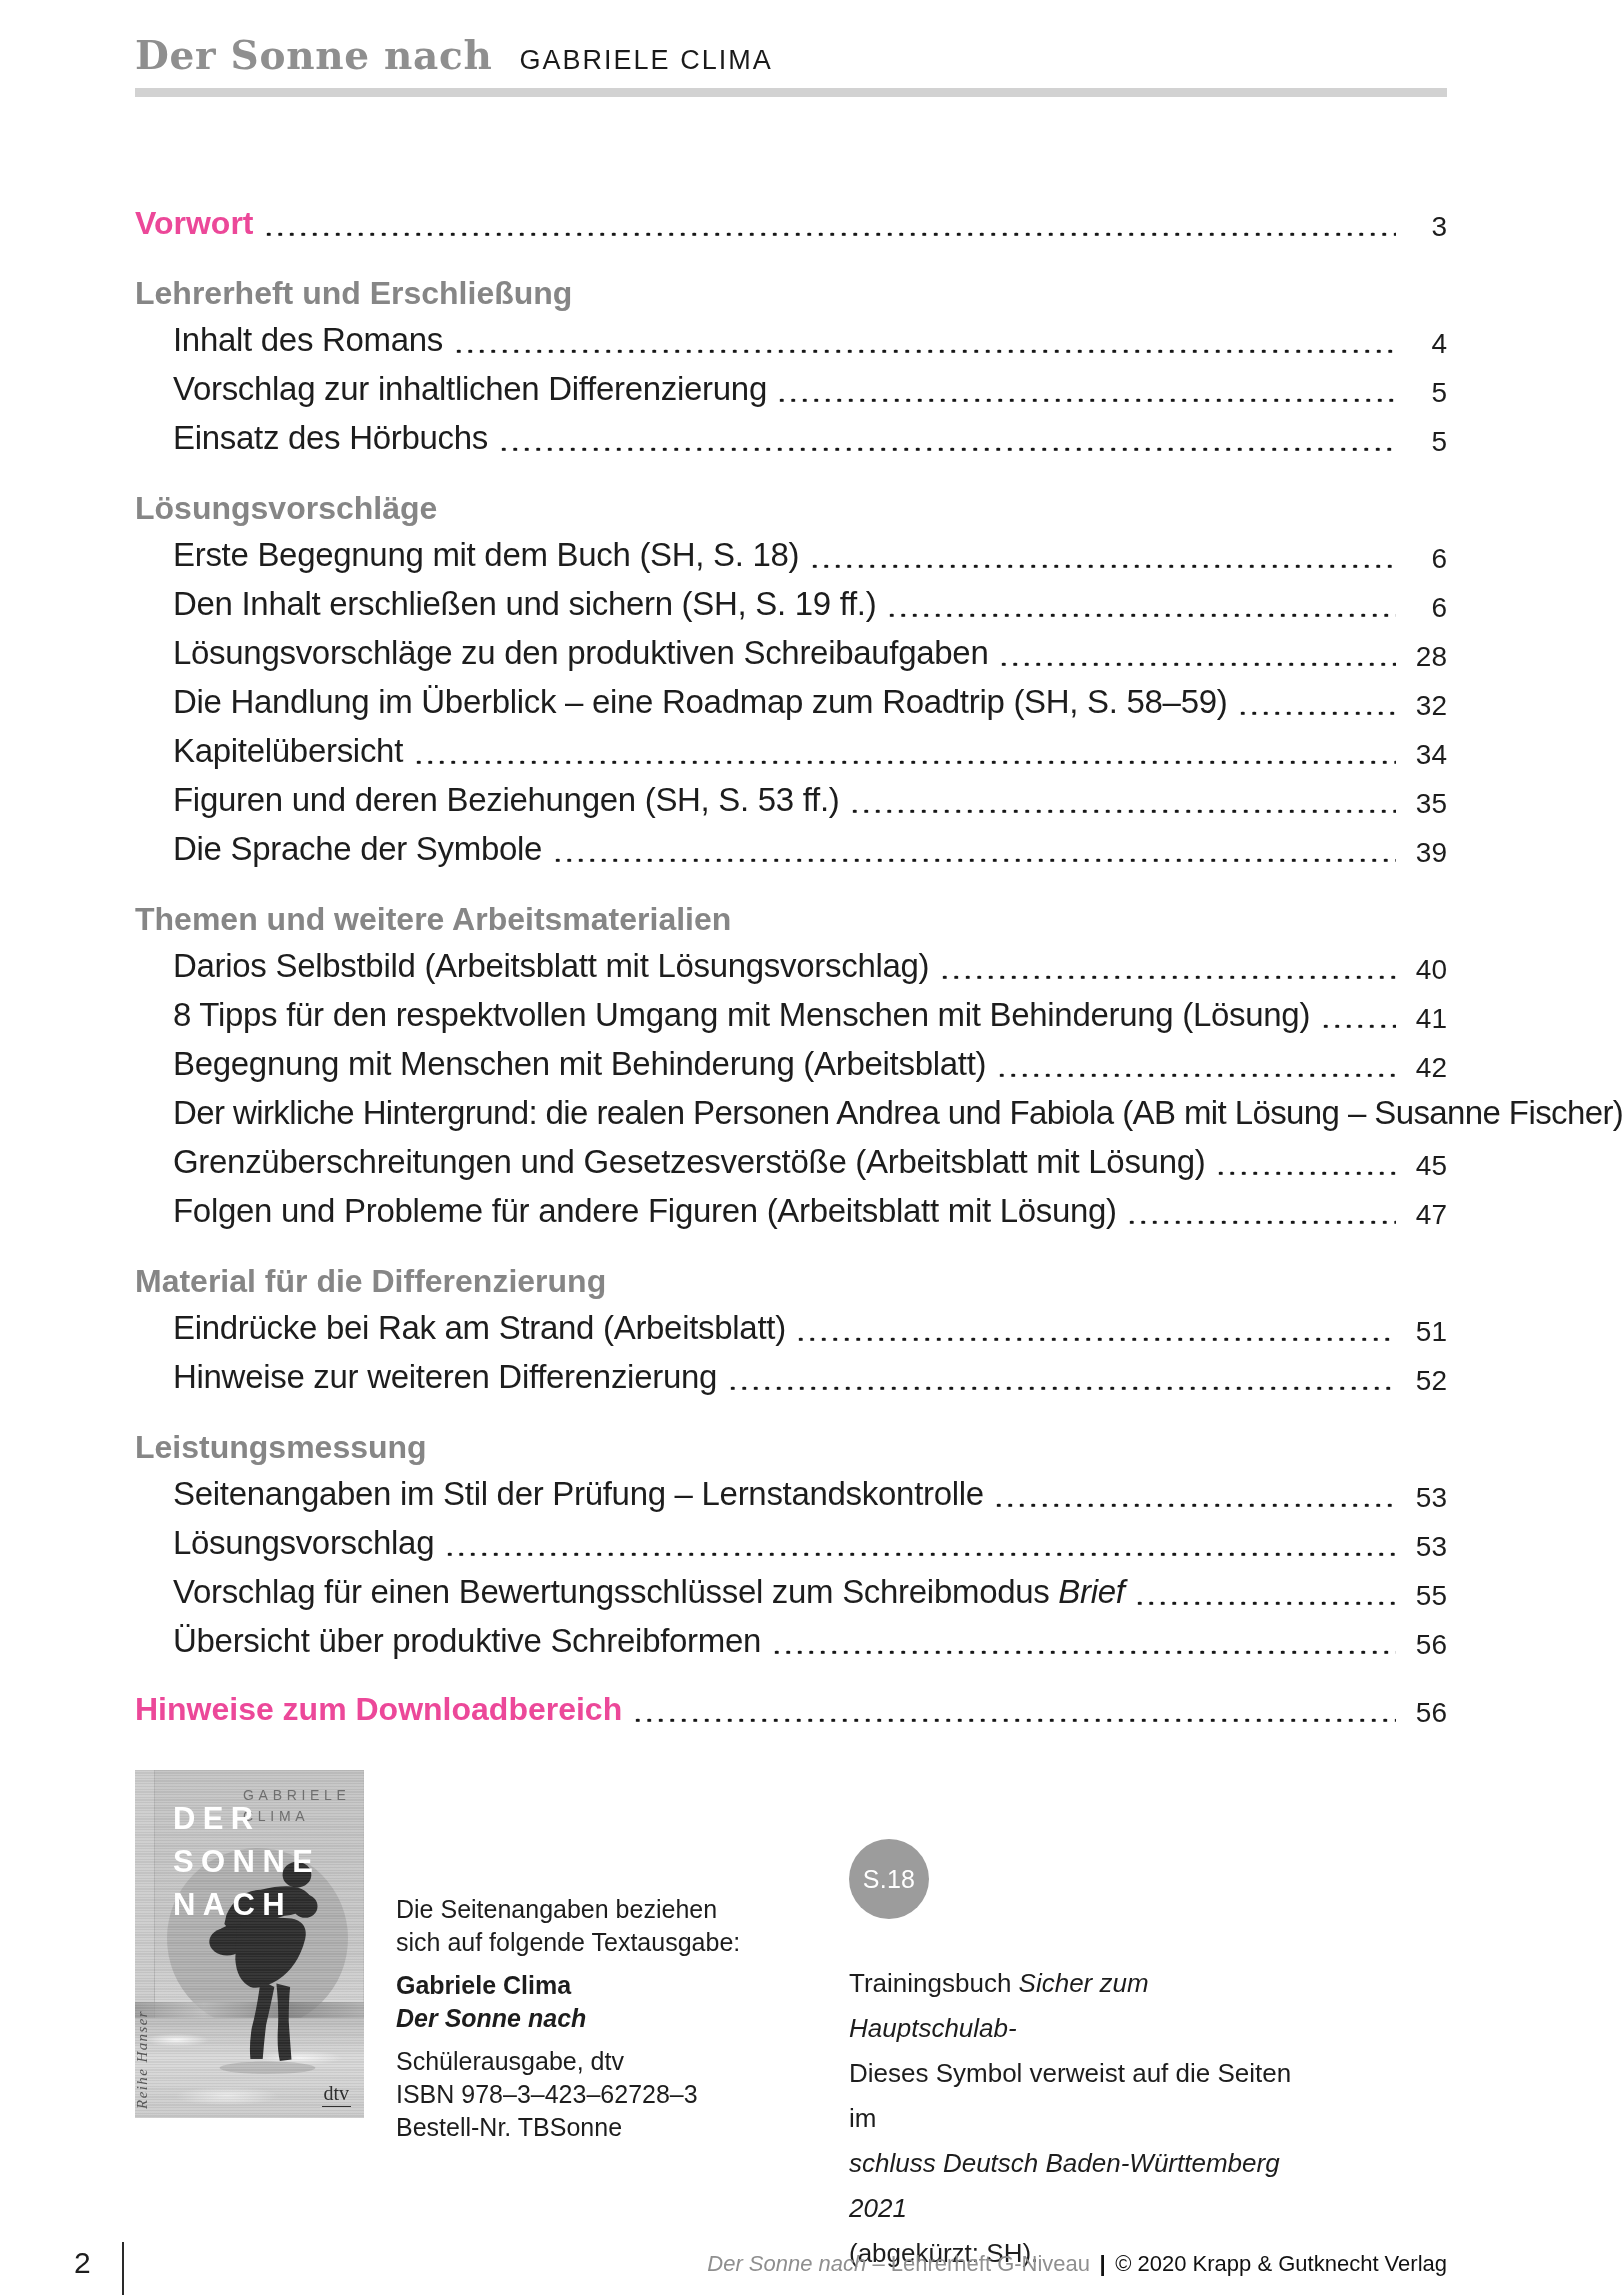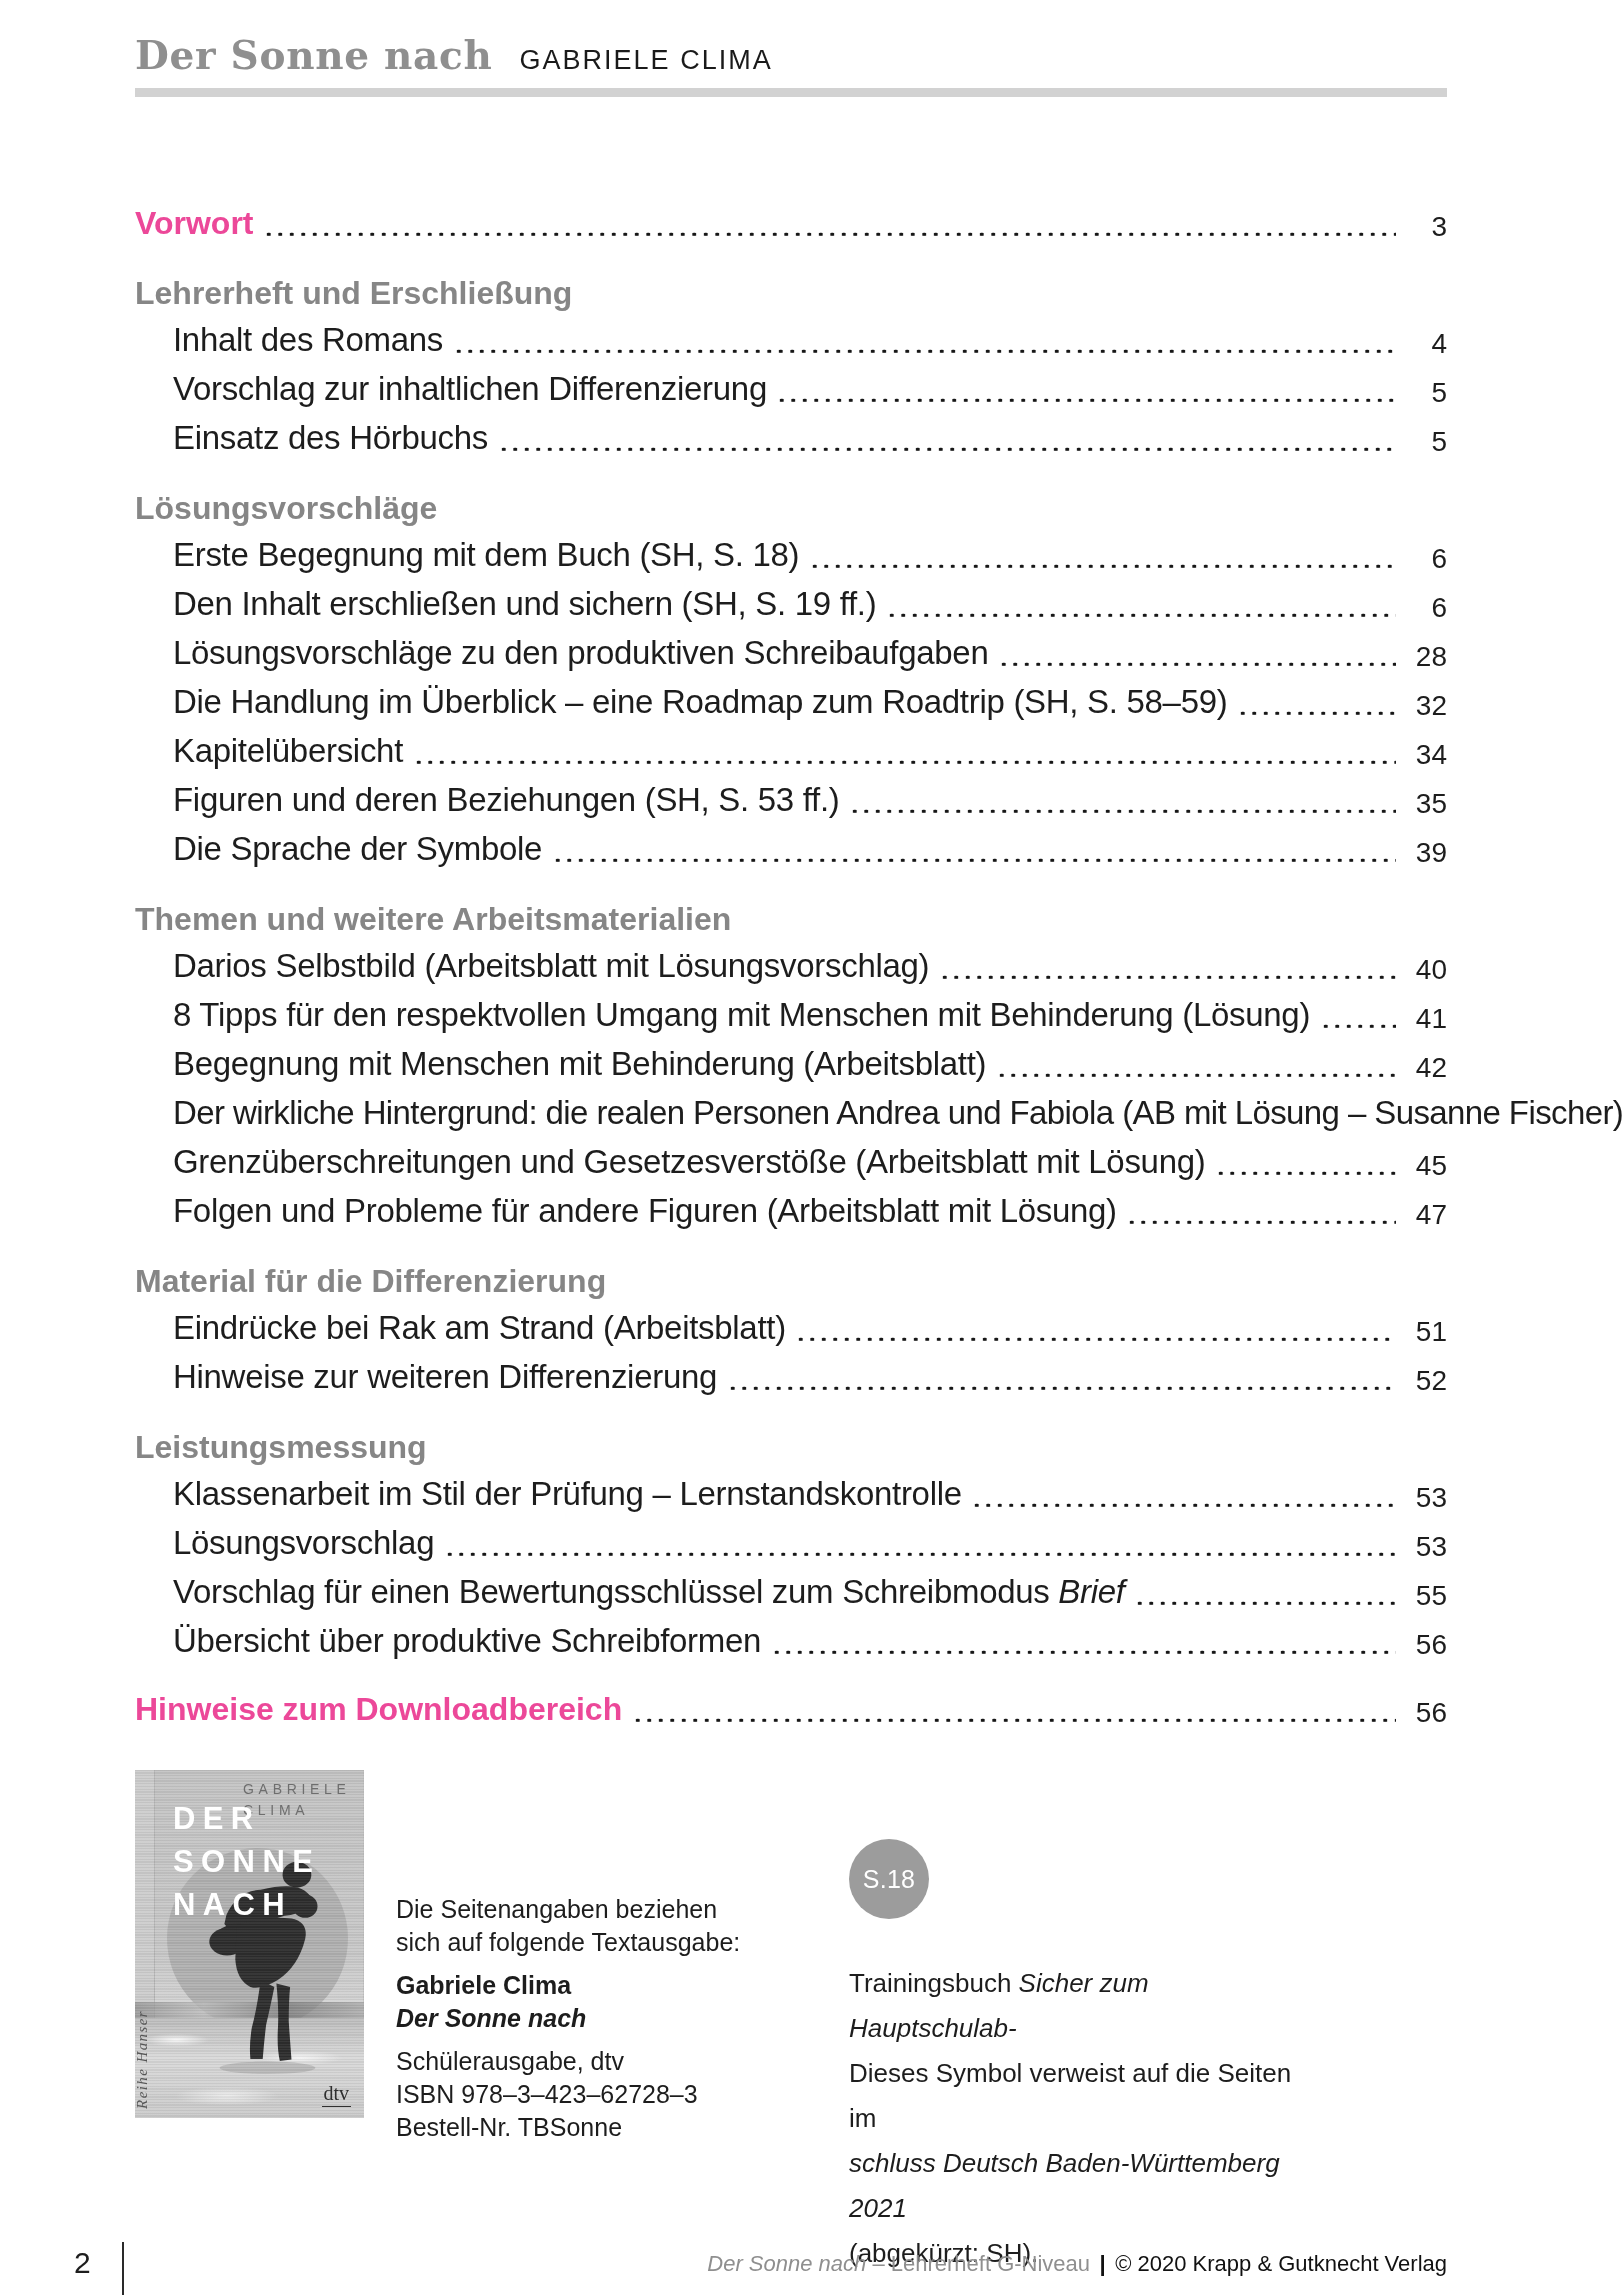--- a/index.html
+++ b/index.html
@@ -62,21 +62,21 @@
     background:
       radial-gradient(47px 9.5px at 18% 22%, rgba(255,255,255,.85), transparent 70%),
       radial-gradient(61px 10.8px at 72% 40%, rgba(255,255,255,.7), transparent 70%),
       radial-gradient(74px 13.5px at 40% 78%, rgba(244,244,244,.8), transparent 70%),
       linear-gradient(180deg,#bebebe,#d9d9d9 40%,#cbcbcb 100%); }
   .cover-wave { position:absolute; left:0; right:0; bottom:100px; height:16px; opacity:.75;
     background:linear-gradient(90deg,#909090 0%,#bababa 30%,#7f7f7f 68%,#a6a6a6 100%); }
   .cover-photo { position:absolute; left:60px; top:80px; width:145px; height:226px; }
   .cover-scan { position:absolute; inset:0; pointer-events:none;
     background:repeating-linear-gradient(0deg, rgba(255,255,255,.05) 0 1.4px, rgba(0,0,0,.05) 1.4px 2.7px); }
-  .cover-author { position:absolute; top:9px; left:108px; color:#6e6e6e;
+  .cover-author { position:absolute; top:15px; left:108px; color:#6e6e6e;
     font-size:14px; letter-spacing:4.7px; line-height:21px; }
   .cover-title { position:absolute; top:27px; left:38px; color:#ffffff; font-weight:bold;
     font-size:31px; letter-spacing:7.4px; line-height:43px; }
   .cover-series { position:absolute; left:-1.4px; bottom:9.5px;
     writing-mode:vertical-rl; transform:rotate(180deg);
     font-family:"Liberation Serif", serif; font-style:italic;
     font-size:15px; color:#565656; letter-spacing:1.4px; }
   .cover-dtv { position:absolute; right:13.5px; bottom:10.8px;
     font-family:"Liberation Serif", serif; font-size:20px; color:#2f2f2f;
     border-bottom:1.4px solid #2f2f2f; padding:0 1.4px 1.4px 1.4px; }
@@ -227,21 +227,21 @@
       <div class="toc-row entry">
         <span class="label">Hinweise zur weiteren Differenzierung</span>
         <span class="dots"></span>
         <span class="page-num">52</span>
       </div>
 
       <div class="toc-heading">
         <span>Leistungsmessung</span>
       </div>
       <div class="toc-row entry">
-        <span class="label">Klassenarbeit im Stil der Prüfung – Lernstandskontrolle</span>
+        <span class="label">Seitenangaben im Stil der Prüfung – Lernstandskontrolle</span>
         <span class="dots"></span>
         <span class="page-num">53</span>
       </div>
       <div class="toc-row entry">
         <span class="label">Lösungsvorschlag</span>
         <span class="dots"></span>
         <span class="page-num">53</span>
       </div>
       <div class="toc-row entry">
         <span class="label"><span>Vorschlag für einen Bewertungsschlüssel zum Schreibmodus </span><span class="it">Brief</span></span>

